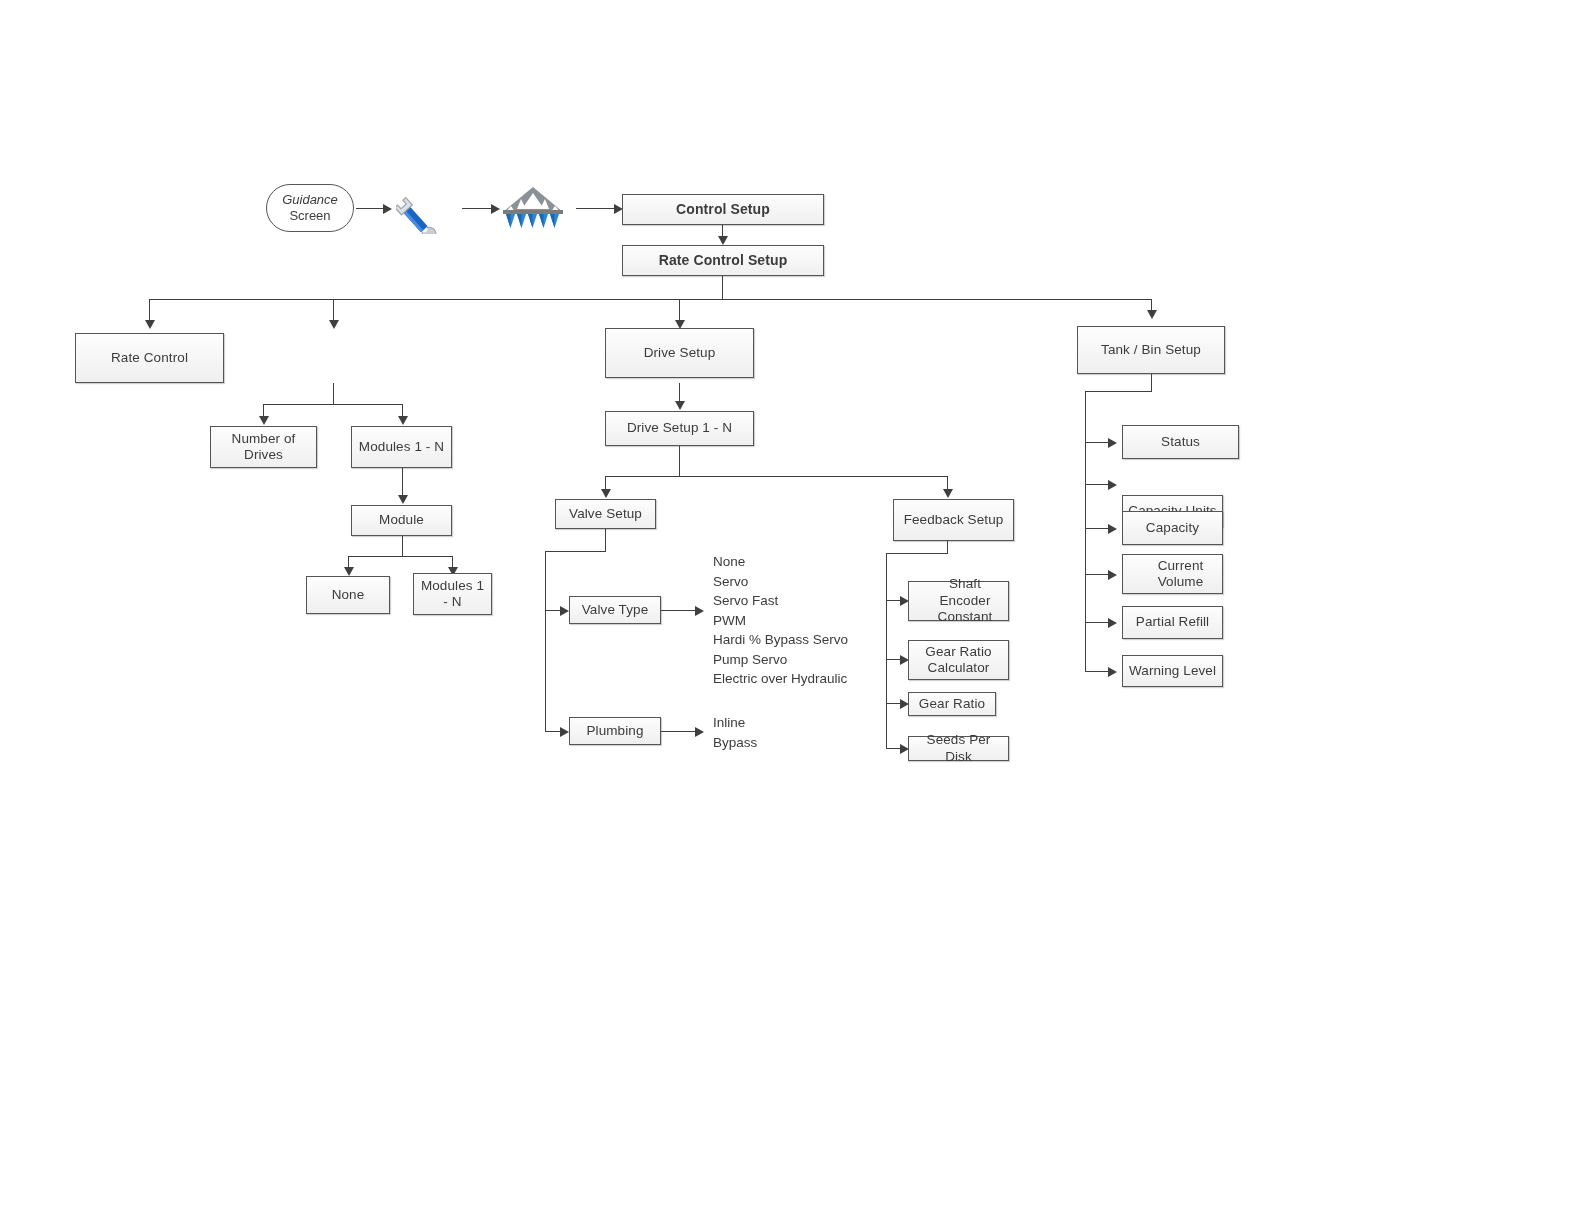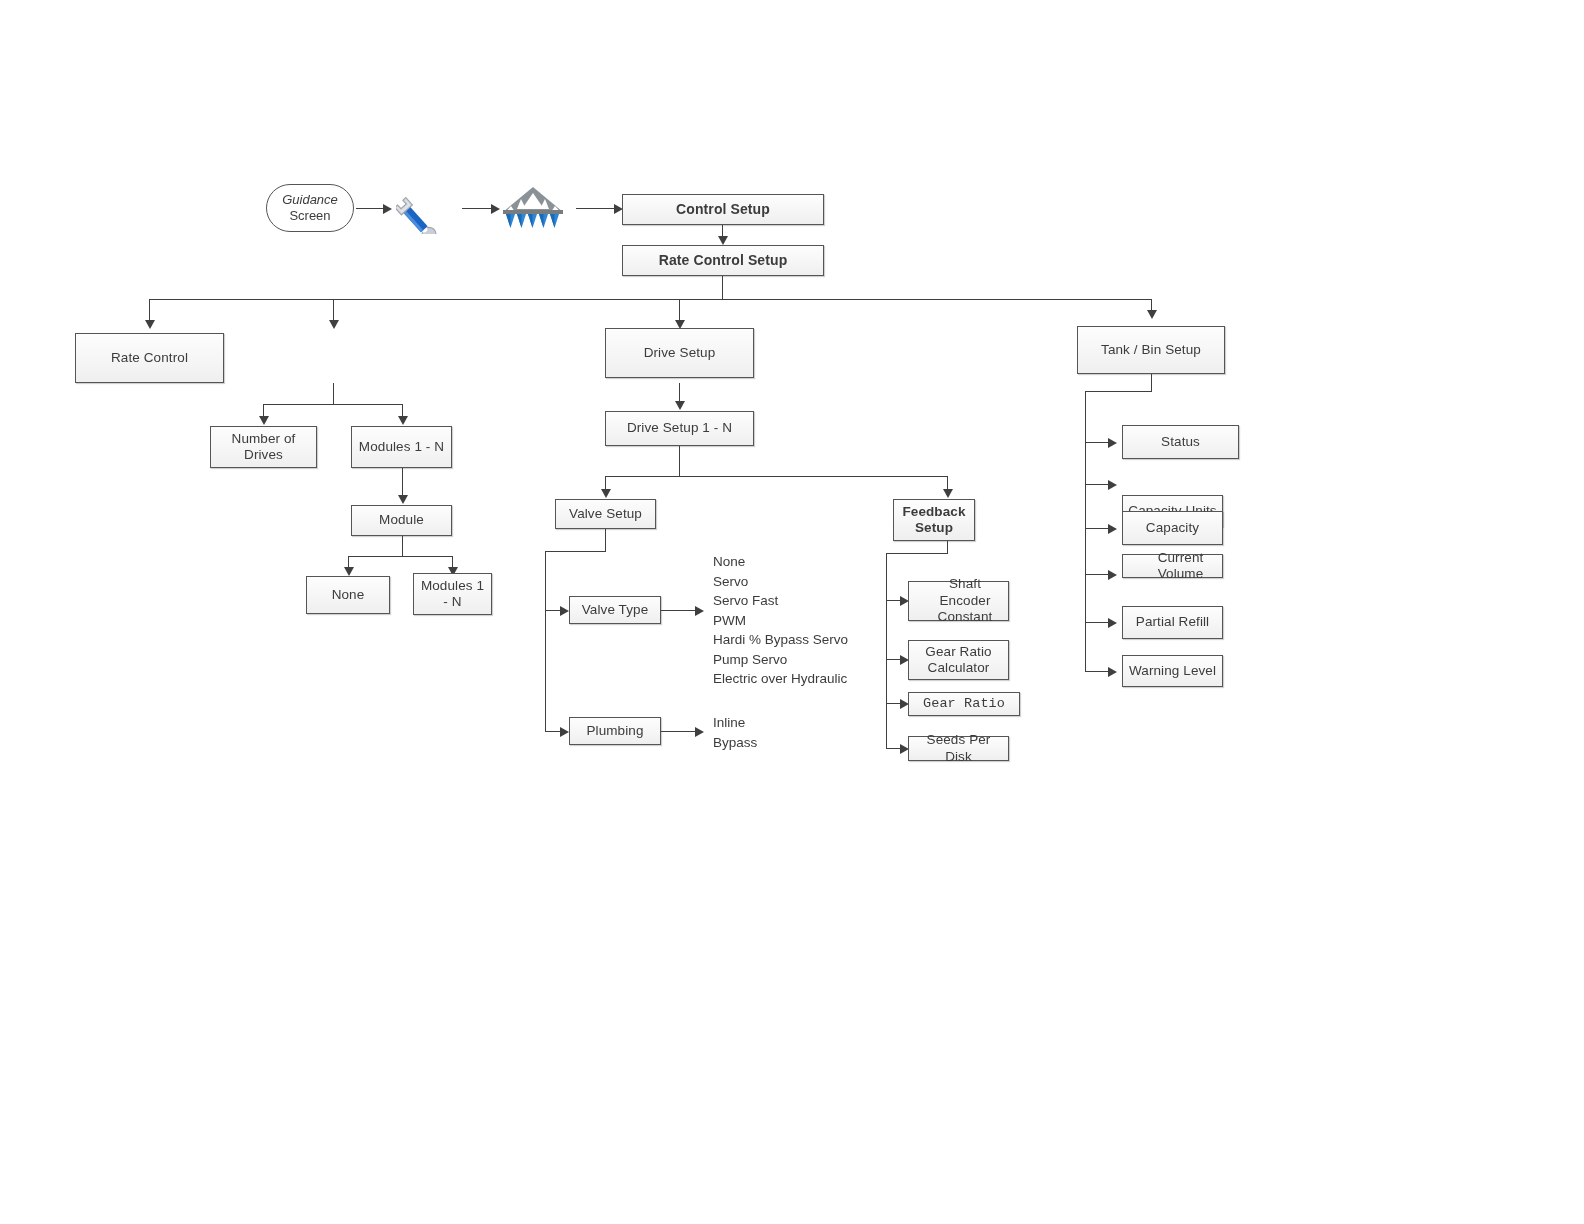--- a/index.html
+++ b/index.html
@@ -202,21 +202,21 @@
 
   <div class="vline" style="left:679px;top:446px;height:30px;"></div>
   <div class="hline" style="left:605px;top:476px;width:342px;"></div>
   <div class="vline" style="left:605px;top:476px;height:14px;"></div>
   <div class="arrow-d" style="left:601px;top:489px;"></div>
   <div class="vline" style="left:947px;top:476px;height:14px;"></div>
   <div class="arrow-d" style="left:943px;top:489px;"></div>
 
   <div class="node" style="left:555px;top:499px;width:101px;height:30px;">Valve Setup</div>
 
-  <div class="node" style="left:893px;top:499px;width:82px;height:42px;font-weight:bold;">Feedback Setup</div>
+  <div class="node" style="left:893px;top:499px;width:121px;height:42px;">Feedback Setup</div>
 
   <div class="vline" style="left:605px;top:529px;height:22px;"></div>
   <div class="hline" style="left:545px;top:551px;width:61px;"></div>
   <div class="vline" style="left:545px;top:551px;height:181px;"></div>
 
   <div class="hline" style="left:545px;top:610px;width:17px;"></div>
   <div class="arrow-r" style="left:560px;top:606px;"></div>
   <div class="node" style="left:569px;top:596px;width:92px;height:28px;">Valve Type</div>
 
   <div class="hline" style="left:545px;top:731px;width:17px;"></div>
@@ -245,21 +245,21 @@
   <div class="hline" style="left:886px;top:600px;width:16px;"></div>
   <div class="arrow-r" style="left:900px;top:596px;"></div>
   <div class="node" style="left:908px;top:581px;width:101px;height:40px;padding-left:16px;">Shaft Encoder Constant</div>
 
   <div class="hline" style="left:886px;top:659px;width:16px;"></div>
   <div class="arrow-r" style="left:900px;top:655px;"></div>
   <div class="node" style="left:908px;top:640px;width:101px;height:40px;">Gear Ratio Calculator</div>
 
   <div class="hline" style="left:886px;top:703px;width:16px;"></div>
   <div class="arrow-r" style="left:900px;top:699px;"></div>
-  <div class="node" style="left:908px;top:692px;width:112px;height:24px;font-family:Liberation Mono, monospace;">Gear Ratio</div>
+  <div class="node" style="left:908px;top:692px;width:88px;height:24px;">Gear Ratio</div>
 
   <div class="hline" style="left:886px;top:748px;width:16px;"></div>
   <div class="arrow-r" style="left:900px;top:744px;"></div>
   <div class="node" style="left:908px;top:736px;width:101px;height:25px;">Seeds Per Disk</div>
 
   <div class="vline" style="left:1151px;top:374px;height:17px;"></div>
   <div class="hline" style="left:1085px;top:391px;width:67px;"></div>
   <div class="vline" style="left:1085px;top:391px;height:280px;"></div>
 
   <div class="hline" style="left:1085px;top:442px;width:25px;"></div>
@@ -269,21 +269,21 @@
   <div class="hline" style="left:1085px;top:484px;width:25px;"></div>
   <div class="arrow-r" style="left:1108px;top:480px;"></div>
   <div class="node" style="left:1122px;top:484px;width:101px;height:32px;margin-top:11px;">Capacity Units</div>
 
   <div class="hline" style="left:1085px;top:528px;width:25px;"></div>
   <div class="arrow-r" style="left:1108px;top:524px;"></div>
   <div class="node" style="left:1122px;top:511px;width:101px;height:34px;">Capacity</div>
 
   <div class="hline" style="left:1085px;top:574px;width:25px;"></div>
   <div class="arrow-r" style="left:1108px;top:570px;"></div>
-  <div class="node" style="left:1122px;top:554px;width:101px;height:24px;padding-left:19px;">Current Volume</div>
+  <div class="node" style="left:1122px;top:554px;width:101px;height:40px;padding-left:19px;">Current Volume</div>
 
   <div class="hline" style="left:1085px;top:622px;width:25px;"></div>
   <div class="arrow-r" style="left:1108px;top:618px;"></div>
   <div class="node" style="left:1122px;top:606px;width:101px;height:33px;">Partial Refill</div>
 
   <div class="hline" style="left:1085px;top:671px;width:25px;"></div>
   <div class="arrow-r" style="left:1108px;top:667px;"></div>
   <div class="node" style="left:1122px;top:655px;width:101px;height:32px;">Warning Level</div>
 
 </div>

